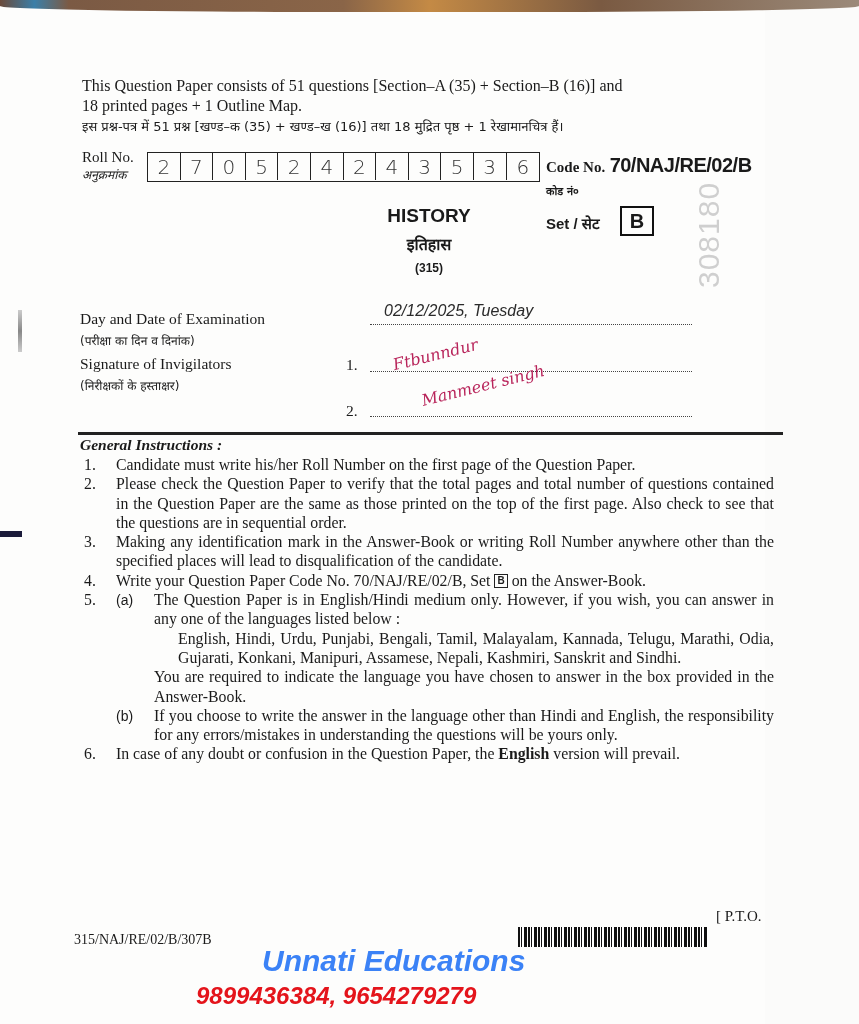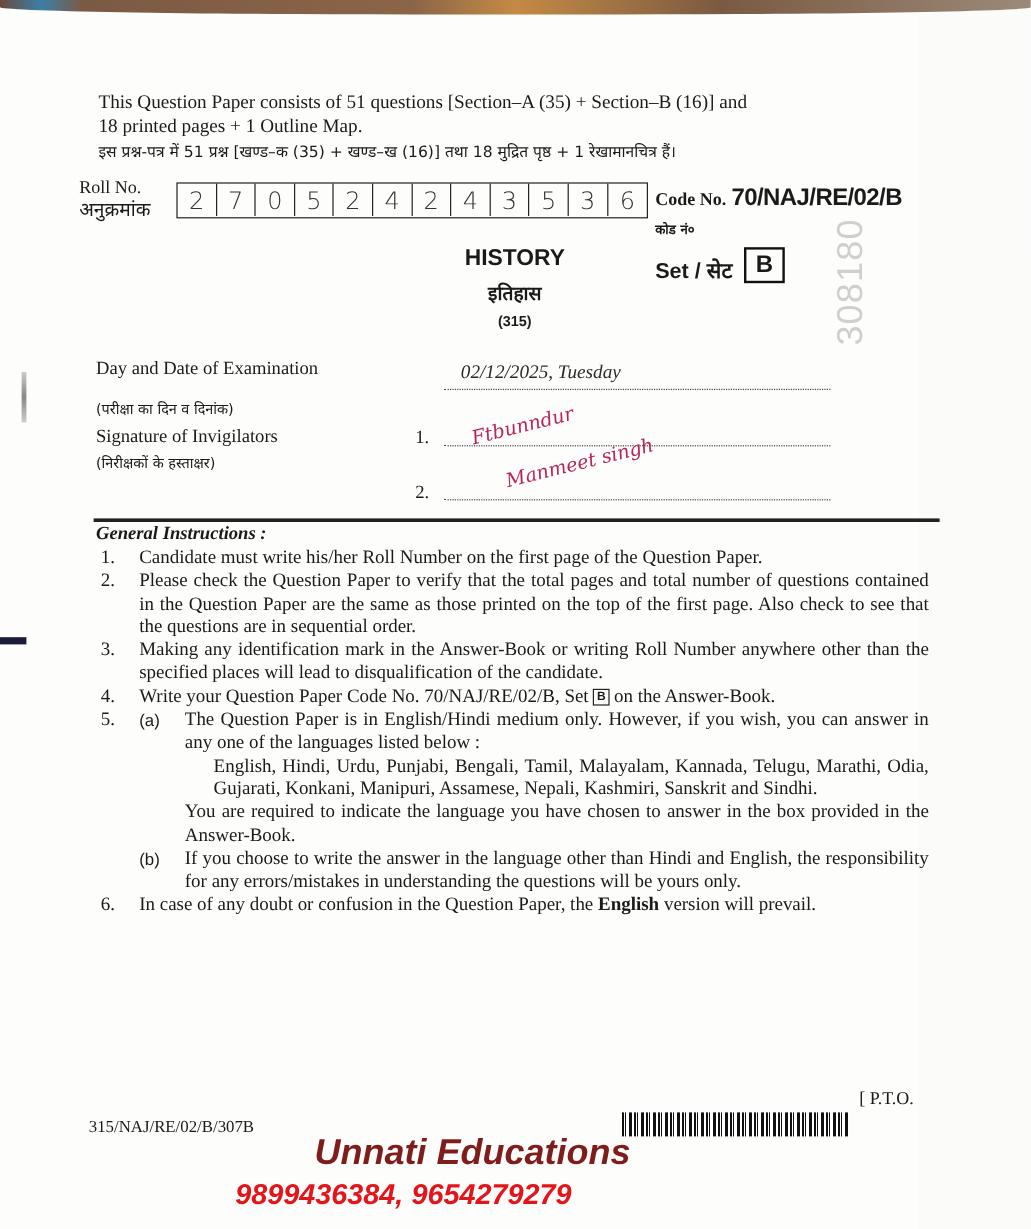--- a/index.html
+++ b/index.html
@@ -7,48 +7,48 @@
   body { position: relative; font-family: "DejaVu Serif", "Liberation Serif", serif; color: #1a1a1a; }
   .page { position: absolute; left: 0; top: 0; width: 765px; height: 1024px; background: #fdfdfc; }
   .topstrip { position: absolute; left: 0; top: 0; width: 859px; height: 12px;
     background: linear-gradient(90deg, #6a4a3a 0%, #3b7fa8 4%, #7b5a44 8%, #8a6548 40%, #c48a45 50%, #7a5a42 70%, #9b8a7a 100%);
     border-bottom-left-radius: 40% 6px; border-bottom-right-radius: 40% 6px; }
   .abs { position: absolute; }
 
   .head-line { font-family: "Liberation Serif", serif; font-size: 16px; line-height: 19px; left: 82px; width: 700px; }
   .hindi-line { font-family: "DejaVu Sans", sans-serif; font-size: 13px; left: 82px; top: 117px; }
 
-  .roll-label { left: 66px; top: 148px; font-family: "Liberation Serif", serif; font-size: 15px; line-height: 18px; }
-  .roll-label .hi { font-family: "DejaVu Sans", sans-serif; font-size: 16px; }
+  .roll-label { left: 82px; top: 148px; font-family: "Liberation Serif", serif; font-size: 15px; line-height: 18px; }
+  .roll-label .hi { font-family: "DejaVu Sans", sans-serif; font-size: 12px; font-style: italic; }
   .roll-boxes { left: 147px; top: 152px; display: flex; border: 1.5px solid #222; height: 30px; }
   .roll-box { width: 32.6px; height: 27px; border-right: 1.2px solid #222; display: flex; align-items: center; justify-content: center;
     font-family: "DejaVu Sans", sans-serif; font-size: 20px; color: #333; font-weight: 300; }
   .roll-box:last-child { border-right: none; }
 
   .code { left: 546px; top: 154px; font-family: "Liberation Sans", sans-serif; }
   .code .lbl { font-family: "Liberation Serif", serif; font-weight: bold; font-size: 15px; }
   .code .val { font-weight: bold; font-size: 20px; letter-spacing: -0.5px; }
   .code-hi { left: 546px; top: 183px; font-family: "DejaVu Sans", sans-serif; font-size: 11px; font-weight: bold; }
 
   .subject { left: 384px; top: 205px; width: 90px; text-align: center; font-family: "Liberation Sans", sans-serif; font-weight: bold; }
   .subject .en { font-size: 19px; display: block; }
   .subject .hi { font-family: "DejaVu Sans", sans-serif; font-size: 16px; display: block; margin-top: 6px; font-weight: bold; }
   .subject .code315 { font-size: 12px; display: block; margin-top: 6px; }
 
-  .set { left: 546px; top: 213px; font-family: "Liberation Sans", sans-serif; font-weight: bold; font-size: 18px; }
+  .set { left: 546px; top: 213px; font-family: "Liberation Sans", sans-serif; font-weight: bold; font-size: 15px; }
   .set-box { left: 620px; top: 206px; width: 34px; height: 30px; border: 2px solid #111; font-family: "Liberation Sans", sans-serif; font-weight: bold; font-size: 20px; display: flex; align-items: center; justify-content: center; }
 
   .serial { left: 688px; top: 178px; width: 40px; height: 110px; }
   .serial span { display: block; transform: rotate(-90deg); transform-origin: left top; position: absolute; left: 4px; top: 110px;
     font-family: "Liberation Sans", sans-serif; font-size: 30px; color: #cfcfcf; letter-spacing: 1px; white-space: nowrap; }
 
   .field-label { left: 80px; font-family: "Liberation Serif", serif; font-size: 15.5px; }
   .field-label.hi { font-family: "DejaVu Sans", sans-serif; font-size: 12px; }
   .dots { border-bottom: 1.5px dotted #444; height: 1px; }
-  .hand { font-family: Liberation Serif, serif; font-style: italic; color: #2a2a2a; font-size: 16px; font-weight: 300; }
+  .hand { font-family: Liberation Sans, sans-serif; font-style: italic; color: #2a2a2a; font-size: 16px; font-weight: 300; }
   .sig { font-family: "DejaVu Serif", serif; font-style: italic; color: #b8245a; font-size: 16px; }
 
   .rule { left: 78px; top: 432px; width: 705px; height: 3px; background: #222; }
 
   .gi { left: 80px; top: 436px; font-family: "Liberation Serif", serif; font-weight: bold; font-style: italic; font-size: 15.5px; }
   .instr { left: 82px; top: 455px; width: 692px; font-family: "Liberation Serif", serif; font-size: 15.8px; line-height: 19.3px; }
   .item { display: flex; }
   .item .num { width: 34px; flex-shrink: 0; padding-left: 2px; }
   .item .txt { flex: 1; text-align: justify; }
   .sub { display: flex; }
@@ -56,21 +56,21 @@
   .sub .txt { flex: 1; text-align: justify; }
   .langs { padding-left: 24px; text-align: justify; }
   .boxB { display: inline-block; border: 1.2px solid #222; font-family: "Liberation Sans", sans-serif; font-size: 10px; font-weight: bold; line-height: 12px; padding: 0 2px; vertical-align: 2px; }
 
   .footer-code { left: 74px; top: 932px; font-family: "Liberation Serif", serif; font-size: 14px; }
   .footer-code b { font-weight: normal; }
   .barcode { left: 518px; top: 927px; width: 190px; height: 20px;
     background: repeating-linear-gradient(90deg, #111 0 2px, #fff 2px 3px, #111 3px 4px, #fff 4px 6px, #111 6px 9px, #fff 9px 10px); }
   .pto { left: 716px; top: 908px; font-family: "Liberation Serif", serif; font-size: 15px; }
 
-  .brand { left: 262px; top: 944px; font-family: "Liberation Sans", sans-serif; font-weight: bold; font-style: italic; color: #7f1d1d; font-size: 30px; }
+  .brand { left: 262px; top: 944px; font-family: "Liberation Sans", sans-serif; font-weight: bold; font-style: italic; color: #3b82f6; font-size: 30px; }
   .phones { left: 196px; top: 982px; font-family: "Liberation Sans", sans-serif; font-weight: bold; font-style: italic; color: #e4141b; font-size: 24px; }
 
   .staple { left: 18px; top: 310px; width: 4px; height: 42px; background: linear-gradient(#ccc, #888, #ccc); }
   .edge-mark { left: 0; top: 531px; width: 22px; height: 6px; background: #1b1b3a; }
 </style>
 </head>
 <body>
 
 <div class="page">
   <div class="topstrip"></div>
@@ -112,21 +112,21 @@
     <span class="code315">(315)</span>
   </div>
 
   <div class="abs set">Set / सेट</div>
   <div class="abs set-box">B</div>
 
   <div class="abs serial">
     <span>308180</span>
   </div>
 
-  <div class="abs field-label" style="top:299px;">Day and Date of Examination</div>
+  <div class="abs field-label" style="top:310px;">Day and Date of Examination</div>
   <div class="abs field-label hi" style="top:332px;">(परीक्षा का दिन व दिनांक)</div>
   <div class="abs dots" style="left:370px; top:324px; width:322px;"></div>
   <div class="abs hand" style="left:384px; top:302px;">02/12/2025, Tuesday</div>
 
   <div class="abs field-label" style="top:355px;">Signature of Invigilators</div>
   <div class="abs field-label hi" style="top:377px;text-align:center;">(निरीक्षकों के हस्ताक्षर)</div>
 
   <div class="abs field-label" style="left:346px; top:356px;">1.</div>
   <div class="abs dots" style="left:370px; top:371px; width:322px;"></div>
   <div class="abs sig" style="left:392px; top:345px; transform: rotate(-14deg);">Ftbunndur</div>

